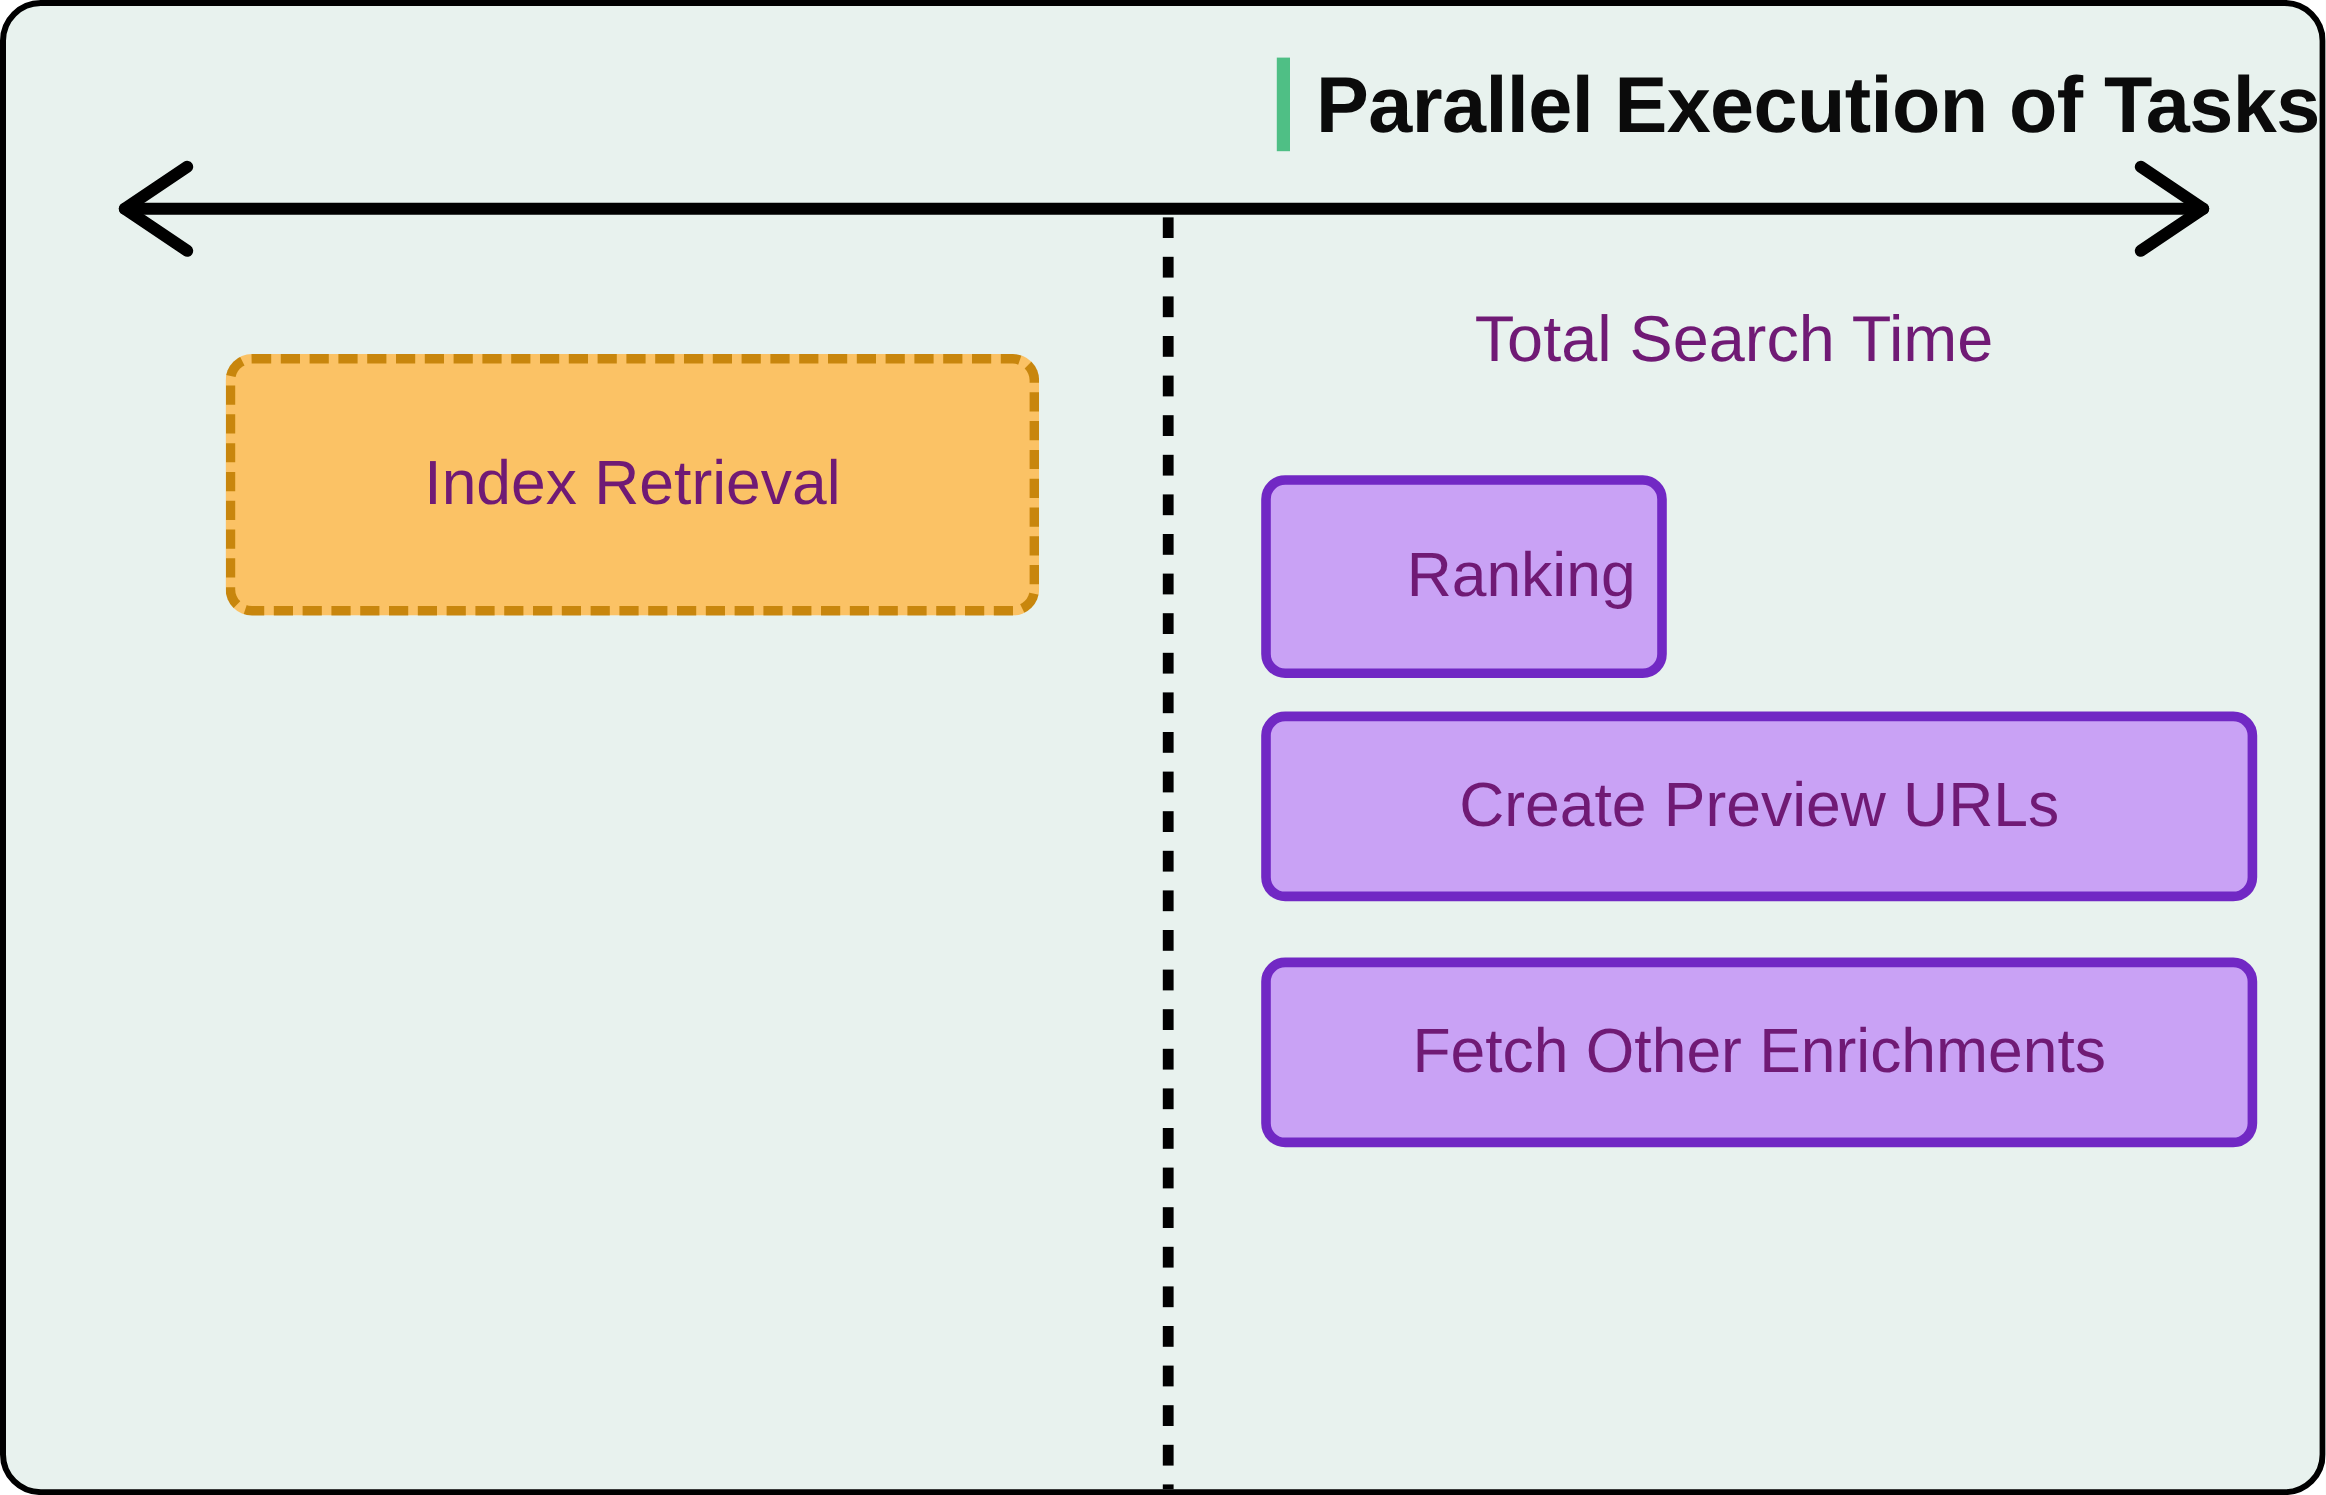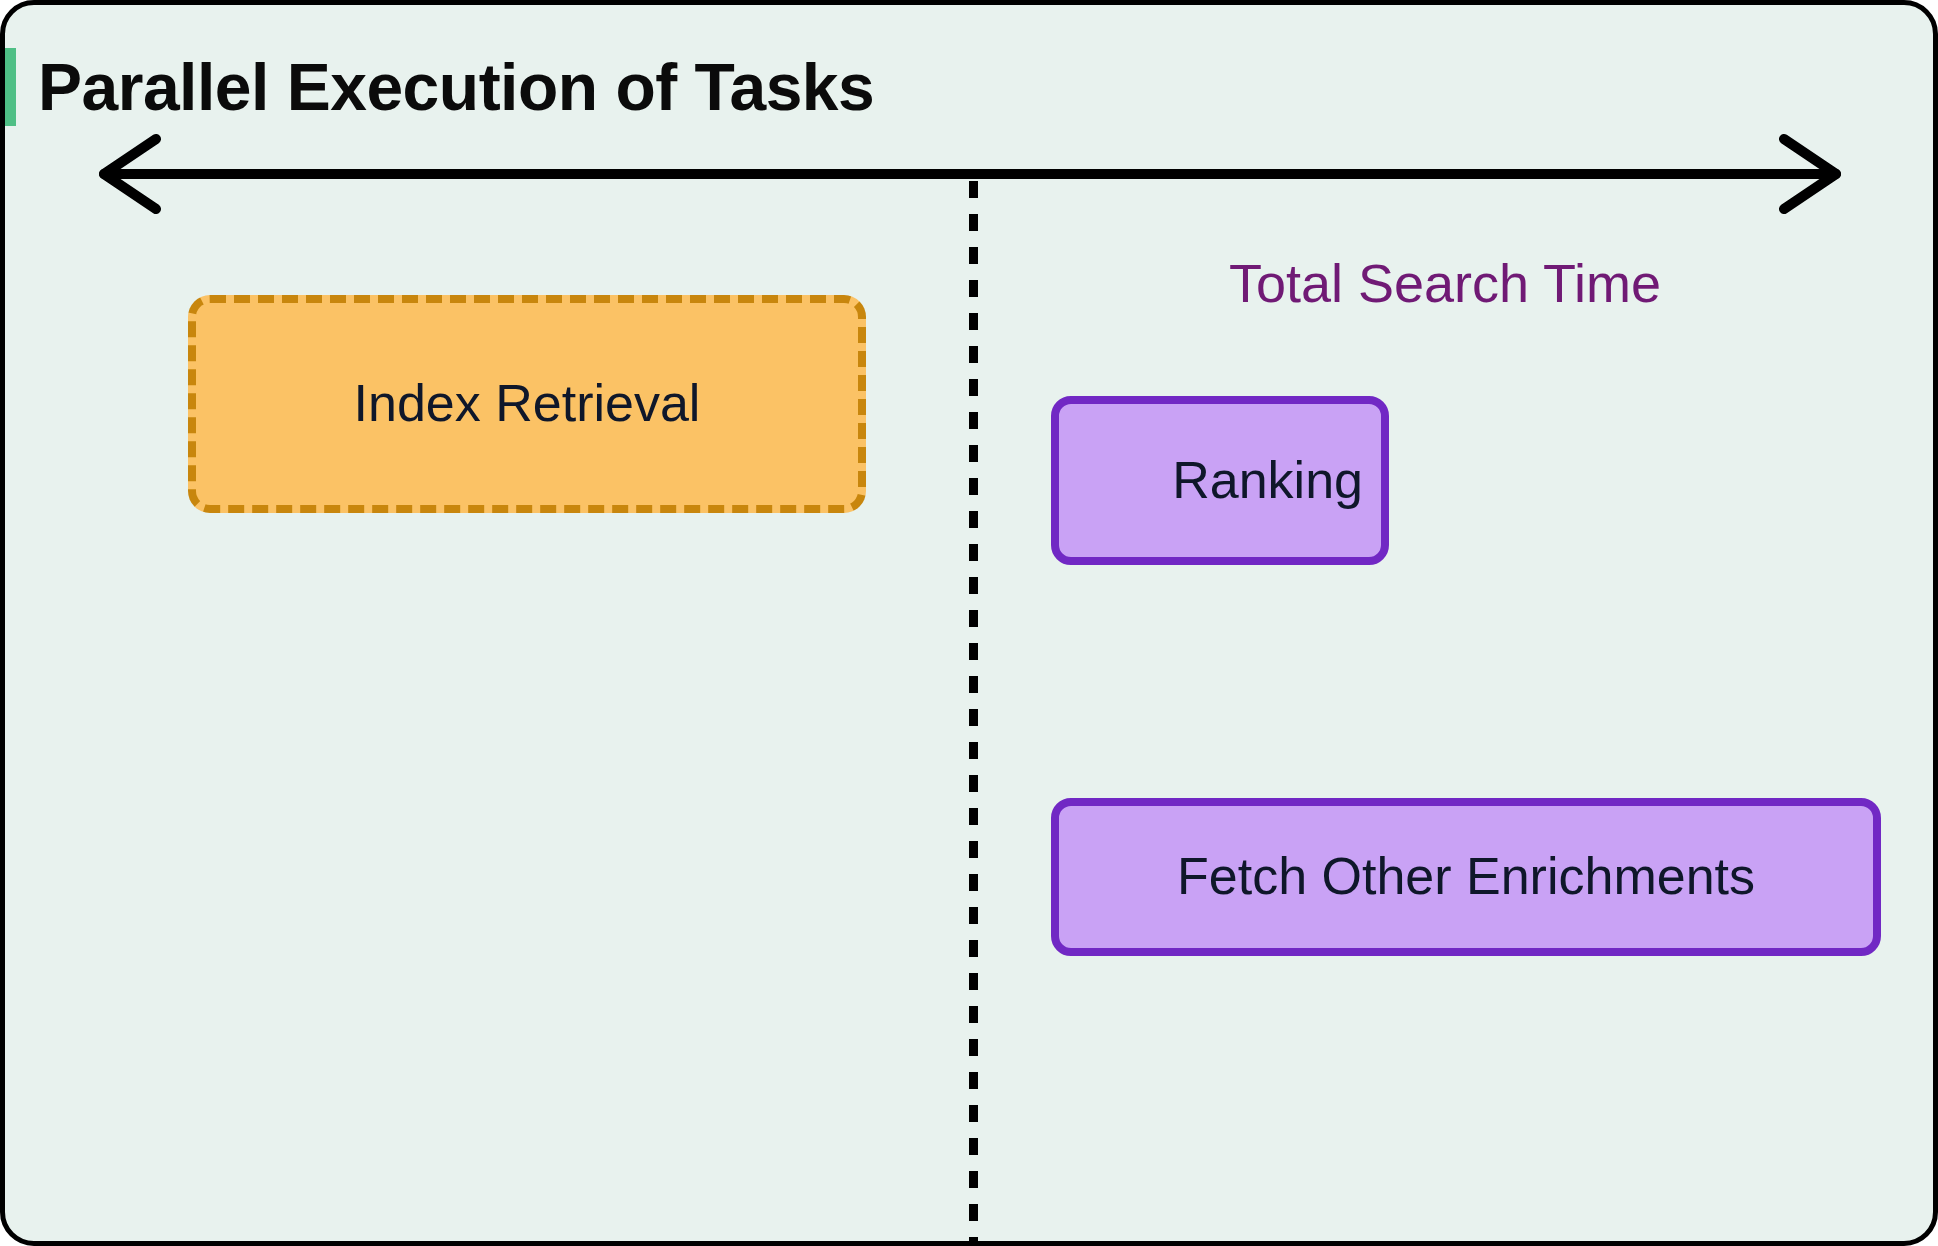--- a/index.html
+++ b/index.html
@@ -25,21 +25,21 @@
 
   
   #title-row {
     position: absolute;
     left: 0;
     top: 28px;
     width: 100%;
     height: 108px;
     display: flex;
     align-items: center;
-    justify-content: flex-start;
+    justify-content: flex-end;
     pointer-events: none;
   }
   #title-accent {
     width: 11px;
     height: 78px;
     background: #4FBF85;
     margin-right: 22px;
     flex: 0 0 auto;
   }
   #title-text {
@@ -97,21 +97,21 @@
     position: absolute;
     box-sizing: border-box;
     display: flex;
     align-items: center;
     justify-content: center;
     text-align: center;
   }
   .task-label {
     font-size: 52px;
     font-weight: 400;
-    color: #0f172a;
+    color: #701a75;
     line-height: 1.1;
     white-space: nowrap;
     padding: 0 18px;
   }
 
   
   #box-index-retrieval {
     left: 183px;
     top: 290px;
     width: 678px;
@@ -174,19 +174,22 @@
   <div id="total-time-label">Total Search Time</div>
 
   <div id="box-index-retrieval" class="task-box">
     <span class="task-label">Index Retrieval</span>
   </div>
 
   <div id="box-ranking" class="task-box parallel-box">
     <span class="task-label">Ranking</span>
   </div>
 
+  <div id="box-create-preview-urls" class="task-box parallel-box">
+    <span class="task-label">Create Preview URLs</span>
+  </div>
 
   <div id="box-fetch-other-enrichments" class="task-box parallel-box">
     <span class="task-label">Fetch Other Enrichments</span>
   </div>
 
 
 </div>
 
 </body></html>

